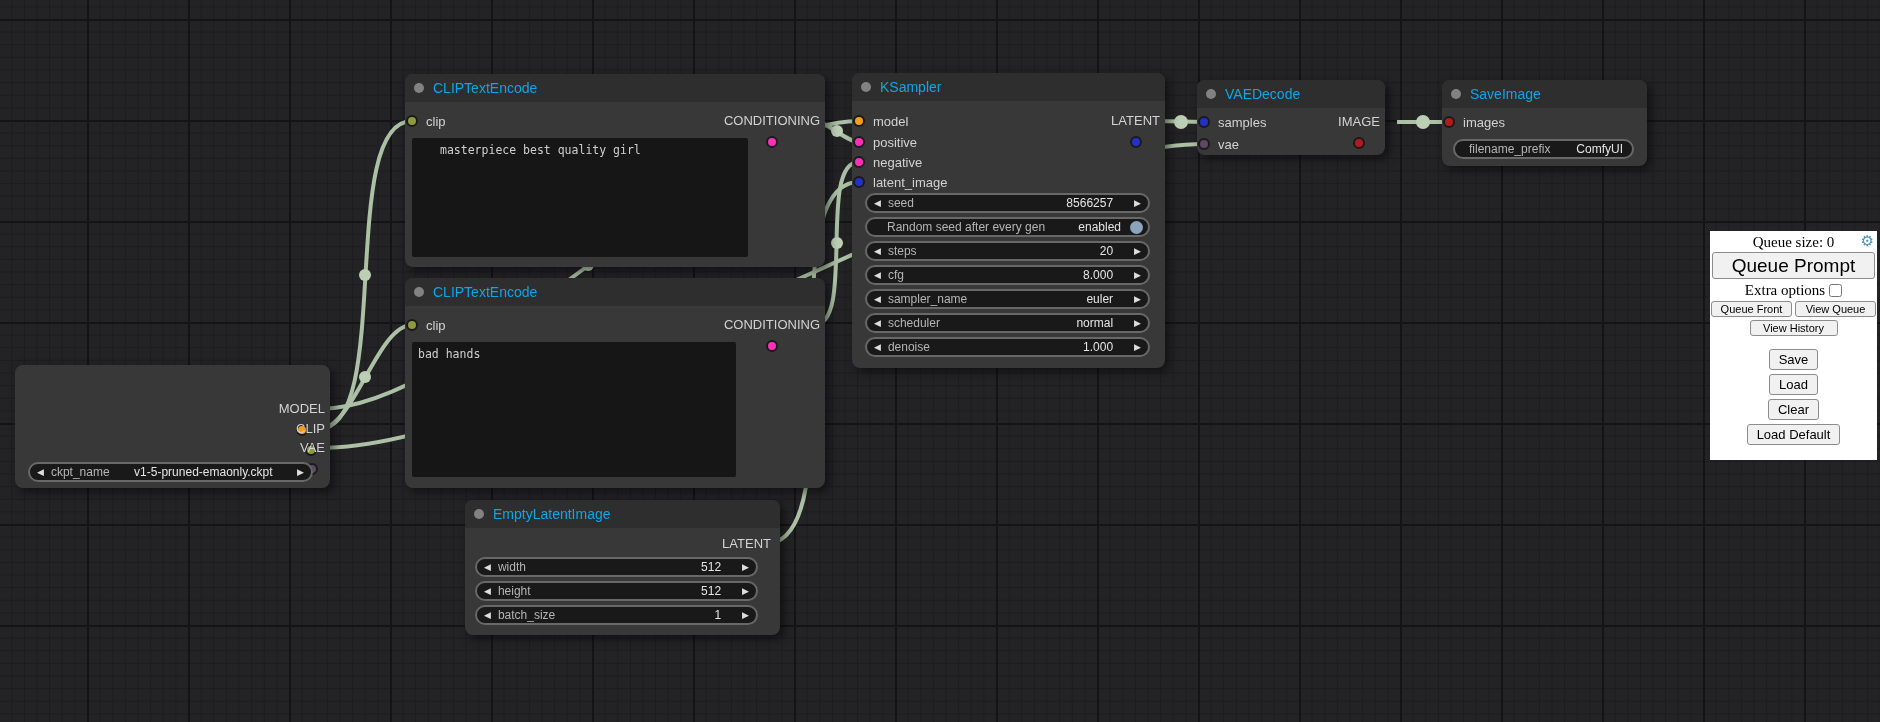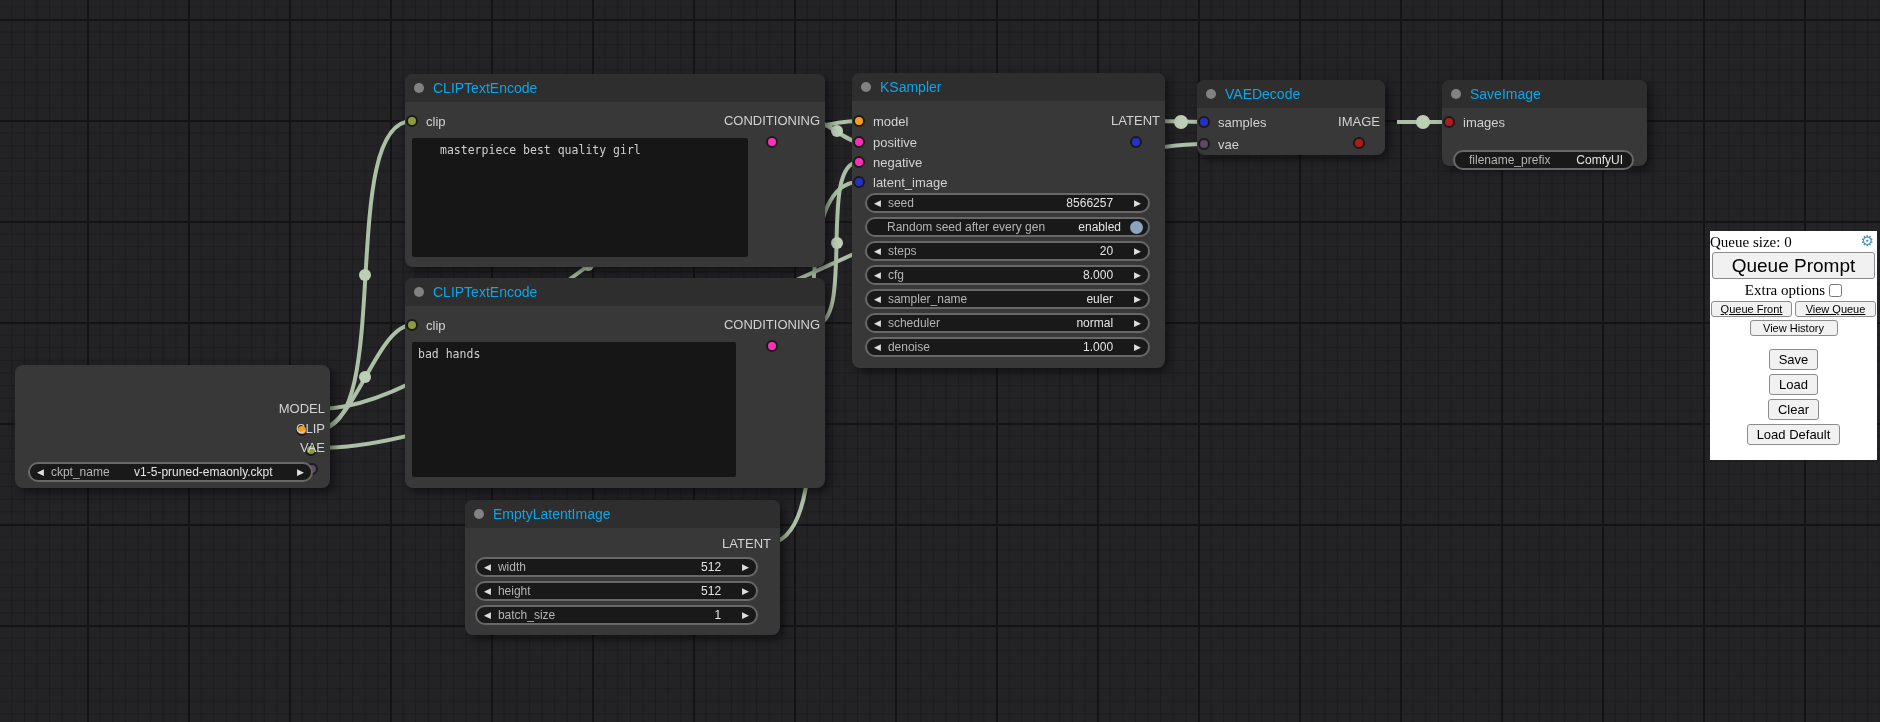--- a/index.html
+++ b/index.html
@@ -51,32 +51,32 @@
   .ptext{
     position:absolute;background:#161616;border:none;outline:none;resize:none;
     color:#cfcfcf;font-family:"DejaVu Sans Mono", monospace;font-size:11.5px;
     padding:5px 6px;box-sizing:border-box;border-radius:2px;line-height:1.3;
   }
   
   #menu{
     position:absolute;left:1710px;top:231px;width:167px;height:229px;z-index:3;
     background:#ffffff;color:#000;box-sizing:border-box;
   }
-  .queue-size{position:relative;font-family:"Liberation Serif", serif;
+  .queue-size{position:relative;text-align:center;font-family:"Liberation Serif", serif;
               font-size:15px;padding-top:3px;height:17px;}
   .gear{position:absolute;right:3px;top:1px;font-size:15px;color:#4e93b9;cursor:pointer;}
   .mbtn{
     display:block;background:#f1f1f1;border:1px solid #8c8c8c;border-radius:3px;
     color:#000;font-family:"Liberation Sans", sans-serif;cursor:pointer;
   }
   #queue-prompt{width:163px;height:27px;margin:1px auto 0;font-size:19px;}
   .extra-row{display:flex;justify-content:center;align-items:center;gap:4px;height:22px;
              font-family:"Liberation Serif", serif;font-size:15px;}
   .extra-row input{width:13px;height:13px;margin:0;}
-  .two-col{display:flex;gap:3px;margin:0 1px;text-decoration:underline;}
+  .two-col{display:flex;gap:3px;margin:0 1px;}
   .two-col .mbtn{flex:1;height:16px;font-size:11px;padding:0;}
   #view-history{width:88px;height:16px;font-size:11px;margin:3px auto 0;padding:0;}
   .big{font-size:13px;padding:2px 9px;margin:4px auto 0;}
   #save-btn{margin-top:13px;}
 </style>
 </head>
 <body>
 
 <div id="canvas">
 
@@ -272,21 +272,21 @@
 
   <div class="node" style="left:1442px;top:80px;width:205px;height:86px">
     <div class="ntitle">
       <span class="tdot"></span>
       <span class="ttext">SaveImage</span>
     </div>
     <div class="slot in" style="top:34px">
       <span class="pdot c-image"></span>
       <span>images</span>
     </div>
-    <div class="widget" style="left:11px;top:70px;width:181px;padding-left:14px">
+    <div class="widget" style="left:11px;top:59px;width:181px;padding-left:14px">
       <span class="wlabel">filename_prefix</span>
       <span class="wvalue tight">ComfyUI</span>
     </div>
   </div>
 
   <div id="menu">
     <div class="queue-size">
       <span>Queue size: 0</span>
       <span class="gear">⚙</span>
     </div>

